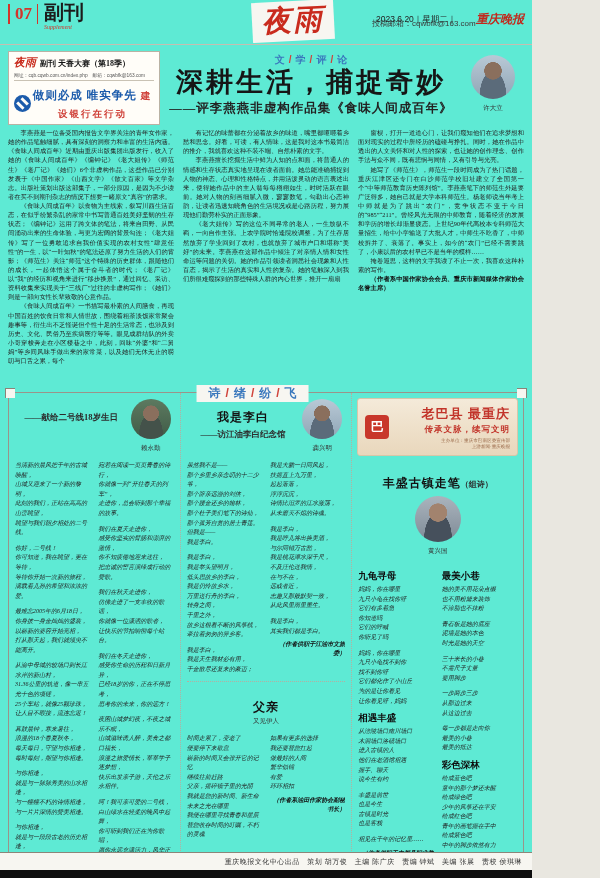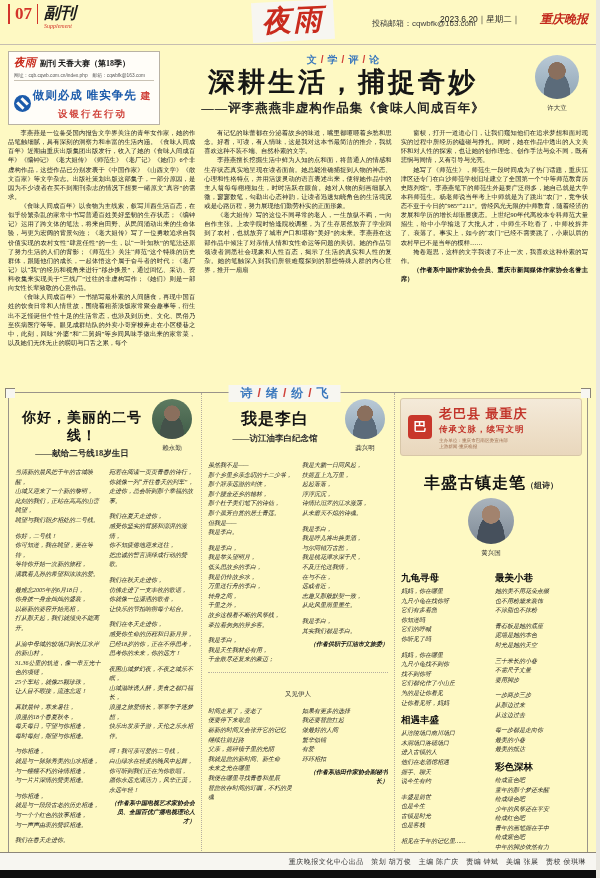--- a/index.html
+++ b/index.html
@@ -1,26 +1,26 @@
 <!DOCTYPE html>
 <html><head>
 <meta charset="utf-8">
 <style>
   html,body{margin:0;padding:0;}
   body{width:600px;height:878px;overflow:hidden;background:#e9e7e0;}
-  .page{width:596px;height:878px;position:relative;background:#fef9c3;
+  .page{width:532px;height:878px;position:relative;background:#5eead4;
         font-family:"Liberation Serif","DejaVu Serif",serif;color:#2a2a2a;overflow:hidden;}
   .sans{font-family:"Liberation Sans","DejaVu Sans",sans-serif;}
 
   
   .hdr{position:relative;height:40px;border-bottom:1px solid #c6beb0;padding:4px 8px 0;}
   .pageno{display:flex;align-items:flex-start;gap:6px;}
   .pn-num{color:#d3352b;font-size:17px;font-weight:bold;border-left:2px solid #d3352b;
           border-right:1px solid #d3352b;padding:0 5px;line-height:20px;}
-  .pn-cn{font-size:16px;font-weight:bold;font-style:italic;line-height:16px;color:#1c1c1c;text-align:right;}
+  .pn-cn{font-size:20px;font-weight:bold;line-height:16px;color:#1c1c1c;text-align:right;}
   .pn-en{display:block;color:#d3352b;font-size:6px;font-style:italic;margin-top:1px;}
   .masthead{position:absolute;left:252px;top:1px;z-index:2;background:#f7f6f1;padding:0 10px;
             font-size:29px;font-weight:900;color:#c92b1d;font-style:italic;transform:rotate(-3deg);
             letter-spacing:2px;}
   .mail{position:absolute;left:372px;top:18px;font-size:8px;color:#3a3a3a;}
   .dateline{position:absolute;right:8px;top:11px;font-size:8.5px;color:#222;display:flex;align-items:center;gap:20px;}
   .paper{color:#c2281c;font-weight:900;font-style:italic;font-size:12px;text-align:right;}
 
   
   .topsec{margin:6px 8px 2px;display:flex;gap:8px;height:74px;}
@@ -78,41 +78,41 @@
   .c-tl{top:-5px;left:-4px;border-right:none;border-bottom:none;}
   .c-tr{top:-5px;right:-4px;border-left:none;border-bottom:none;}
   .c-bl{bottom:-5px;left:-4px;border-right:none;border-top:none;}
   .c-br{bottom:-5px;right:-4px;border-left:none;border-top:none;}
   .pgrid{display:flex;height:100%;}
   .pcol{flex:1;padding:6px 6px 4px;overflow:hidden;}
   .pcol + .pcol{border-left:1px dotted #b5aea0;}
 
   .p-head{display:flex;align-items:flex-start;}
   .p-titles{flex:1;text-align:center;padding-top:10px;}
-  .p-title{font-family:"Liberation Sans","DejaVu Sans",sans-serif;font-weight:900;font-size:16px;color:#131313;letter-spacing:1px;}
+  .p-title{font-family:"Liberation Sans","DejaVu Sans",sans-serif;font-weight:900;font-size:12px;color:#131313;letter-spacing:1px;}
   .p-title-sm{font-size:14px;}
   .p-suffix{font-size:8px;font-weight:bold;}
   .p-sub{font-size:8.5px;font-weight:bold;color:#2c2c2c;margin-top:3px;}
   .p-photo-wrap{width:46px;text-align:center;}
   .verse2{display:flex;gap:8px;margin-top:8px;}
   .vcol{flex:1;overflow:hidden;}
   .vline{font-size:6px;line-height:1.6;font-style:italic;color:#1f1f1f;}
   .gap{height:6px;}
   .subhead{font-family:"Liberation Sans","DejaVu Sans",sans-serif;font-style:normal;font-weight:bold;
            font-size:9.5px;color:#0e0e0e;margin:6px 0 2px;}
   .attr-line{font-size:6px;font-weight:bold;font-style:italic;text-align:right;margin-top:4px;color:#111;}
   .dotrule{border:none;border-top:1px dotted #b5aea0;margin:7px 0 5px;}
   .center-head{text-align:center;margin-top:17px;}
 
   
   .adbox{height:50px;background:linear-gradient(#f4ead9,#e9d7bc);border:1px solid #d8c7a8;border-radius:3px;
          display:flex;align-items:center;gap:7px;padding:3px 7px;box-sizing:content-box;margin:-1px -1px 5px;}
   .seal{width:24px;height:24px;background:#c8372b;border-radius:4px;color:#fff;font-size:13px;font-weight:bold;
         display:flex;align-items:center;justify-content:center;flex:none;font-family:"Liberation Sans",sans-serif;}
-  .ad-main{flex:1;text-align:left;}
+  .ad-main{flex:1;text-align:right;}
   .ad-t1{color:#c2342a;font-weight:900;font-size:13px;letter-spacing:1px;font-family:"Liberation Sans",sans-serif;}
   .ad-t2{color:#c2342a;font-weight:bold;font-size:8.5px;margin-top:1px;letter-spacing:1px;}
   .ad-note{font-size:4.6px;color:#9b6a4a;margin-top:2px;line-height:1.3;}
 
   
   .footer{position:absolute;left:0;right:0;bottom:8px;height:17px;border-top:1px solid #8c867a;
           display:flex;align-items:center;justify-content:flex-end;padding-right:10px;background:#f7f6f1;}
   .credits{font-size:7px;color:#333;letter-spacing:0.5px;}
   .scan-edge{position:absolute;bottom:0;left:0;right:0;height:8px;background:#0e0e0e;}
 </style>
@@ -199,21 +199,20 @@
     <div class="corner c-tl"></div>
     <div class="corner c-tr"></div>
     <div class="corner c-bl"></div>
     <div class="corner c-br"></div>
 
     <div class="pgrid">
 
       <div class="pcol">
         <div class="p-head">
           <div class="p-titles">
-            <div class="p-title p-title-sm">你好，美丽的二号线！</div>
             <div class="p-sub">——献给二号线18岁生日</div>
           </div>
           <div class="p-photo-wrap">
             <span class="photo green ph42"></span>
             <div class="caption">赖永勤</div>
           </div>
         </div>
         <div class="verse2">
           <div class="vcol">
               <div class="vline">当清新的晨风把千年的古城唤醒，</div>
@@ -346,20 +345,21 @@
                 <div class="vline">从此风里雨里重生。</div>
                 <div class="gap"></div>
                 <div class="vline">我是李白，</div>
                 <div class="vline">其实我们都是李白。</div>
               </div>
             <div class="attr-line">（作者供职于江油市文旅委）</div>
           </div>
         </div>
         <hr class="dotrule">
         <div class="center-head">
+          <div class="p-title">父亲</div>
           <div class="caption">又见伊人</div>
         </div>
         <div class="verse2">
           <div class="vcol">
               <div class="vline">时间走累了，变老了</div>
               <div class="vline">便要停下来歇息</div>
               <div class="vline">崭新的时间又会张开它的记忆</div>
               <div class="vline">继续往前赶路</div>
               <div class="vline">父亲，摇碎镜子里的光阴</div>
               <div class="vline">我就是您的新时间、新生命</div>

